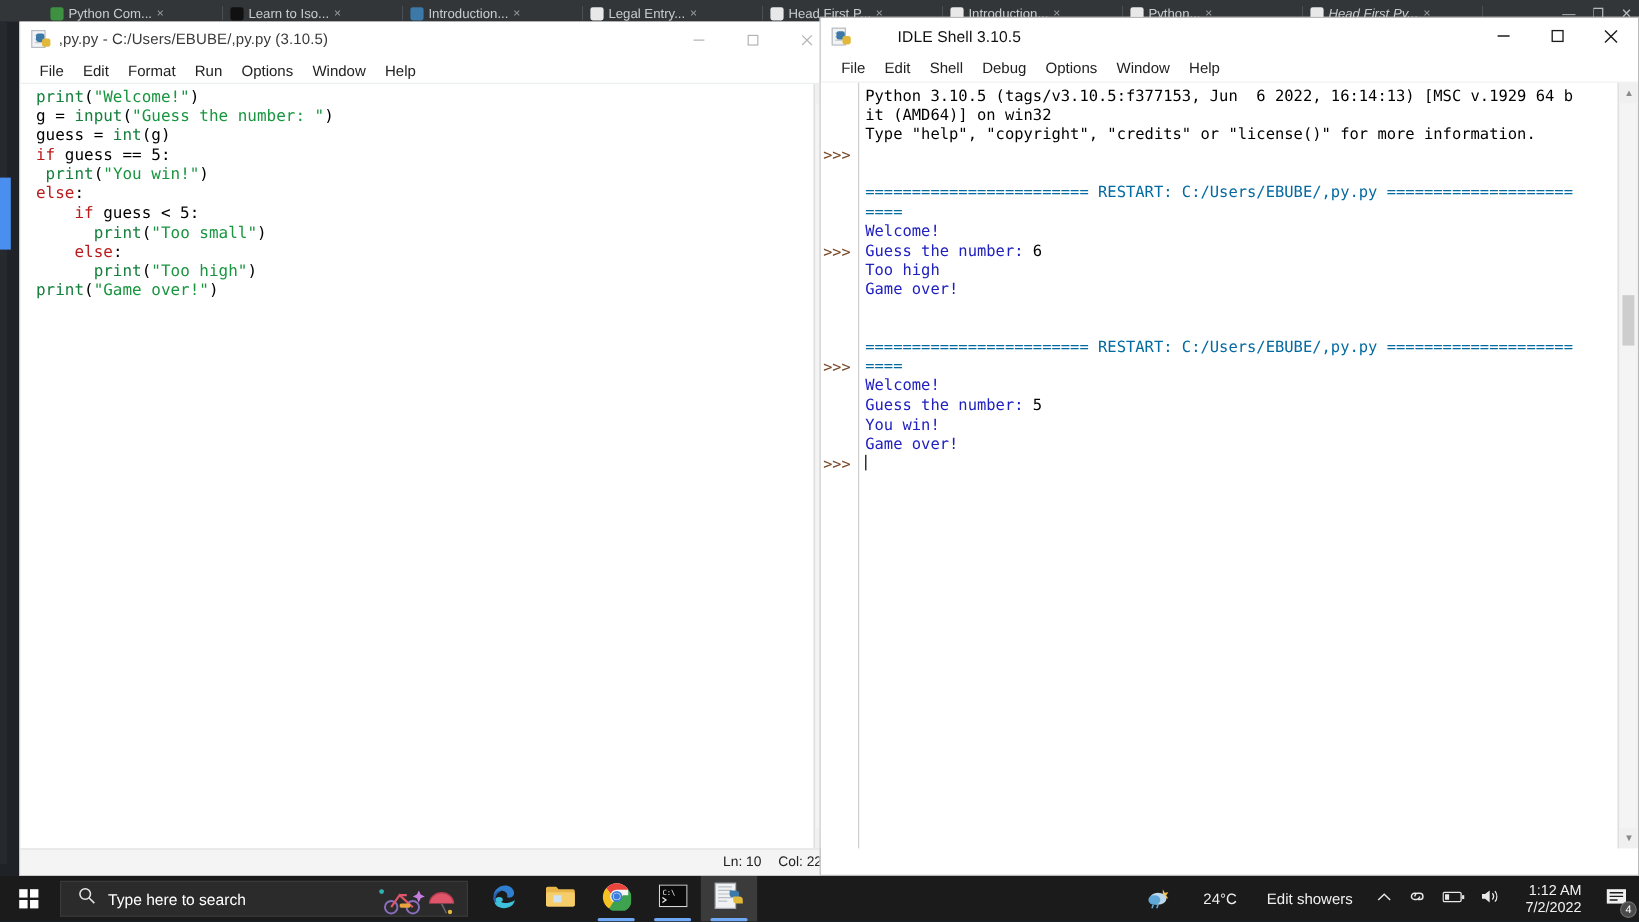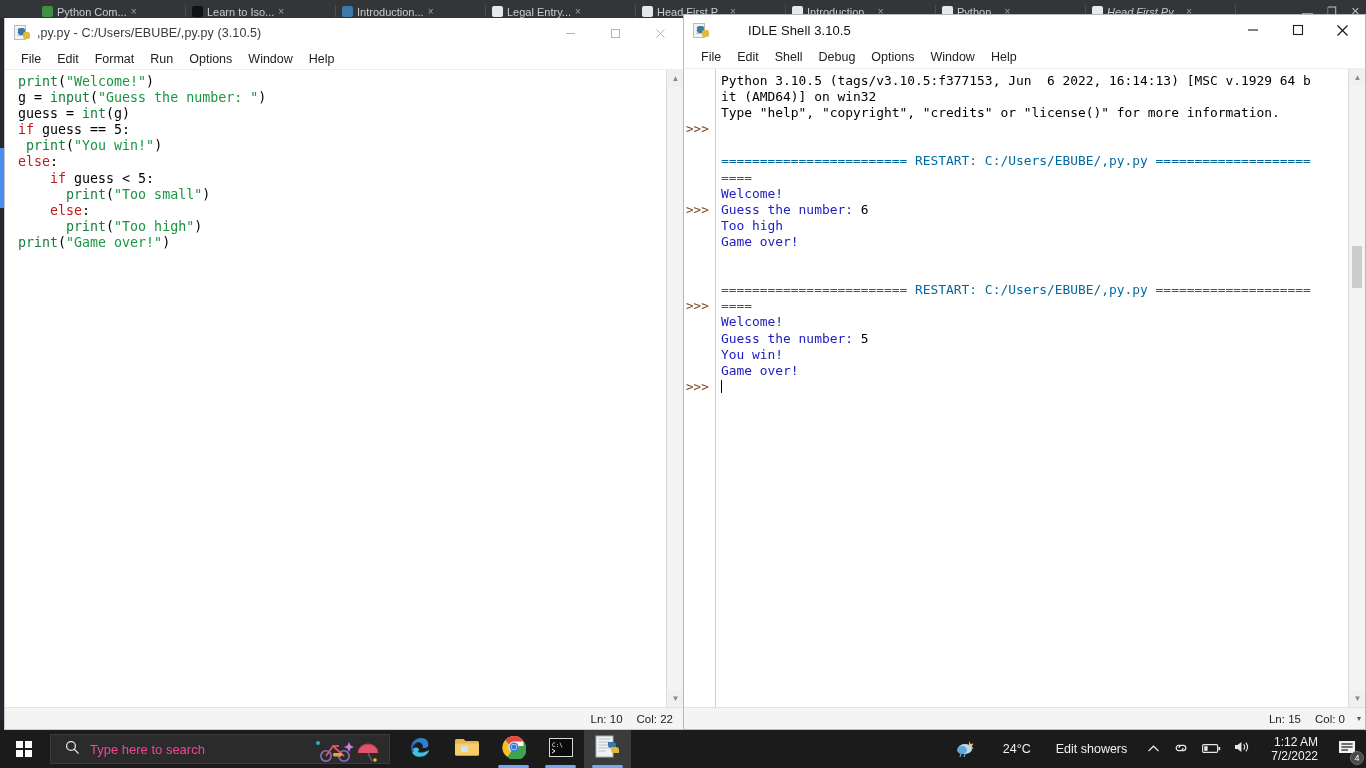--- a/index.html
+++ b/index.html
@@ -45,21 +45,21 @@
     background: #4a8ef0;
   }
   .dark-sliver {
     position: absolute; left: 0; top: 18px; width: 6px; height: 702px;
     background: #26292d;
   }
 
   
   .win { position: absolute; background: #ffffff; }
   #editor-win {
-    left: 4px; top: 18px; width: 680px; height: 712px;
+    left: 16px; top: 18px; width: 680px; height: 712px;
     border: 1px solid #c9c9c9; border-top: none;
     box-shadow: 0 0 0 1px rgba(0,0,0,0.04);
   }
   .titlebar {
     height: 30px; background: #ffffff;
     display: flex; align-items: center;
     position: relative;
   }
   .titlebar .tb-icon {
     width: 16px; height: 16px; margin-left: 9px; margin-right: 7px;
@@ -219,21 +219,21 @@
   .win-logo span:nth-child(3){ left:0; top:9px; }
   .win-logo span:nth-child(4){ left:9px; top:9px; }
 
   .searchbox {
     width: 340px; height: 30px; margin-left: 2px;
     background: #2b2b2b; border: 1px solid #3a3a3a;
     display: flex; align-items: center; position: relative;
     overflow: hidden;
   }
   .searchbox .s-icon { margin: 0 10px 0 14px; color: #e6e6e6; }
-  .searchbox .s-ph { font-size: 13px; color: #ec4899; }
+  .searchbox .s-ph { font-size: 13px; color: #ffffff; }
   .search-art {
     position: absolute; right: 6px; top: 2px; width: 70px; height: 26px;
   }
 
   .tasks { display: flex; align-items: center; margin-left: 6px; }
   .task-btn {
     width: 47px; height: 38px; position: relative;
     display: flex; align-items: center; justify-content: center;
   }
   .task-btn.active { background: #3b3b3b; }
@@ -465,25 +465,20 @@
       <div class="shell-text" id="shell-text"><div class="sh-line"><span>Python 3.10.5 (tags/v3.10.5:f377153, Jun  6 2022, 16:14:13) [MSC v.1929 64 b</span></div><div class="sh-line"><span>it (AMD64)] on win32</span></div><div class="sh-line"><span>Type "help", "copyright", "credits" or "license()" for more information.</span></div><div class="sh-line"><span>&nbsp;</span></div><div class="sh-line"><span>&nbsp;</span></div><div class="sh-line"><span class="sh-restart">======================== RESTART: C:/Users/EBUBE/,py.py ====================</span></div><div class="sh-line"><span class="sh-restart">====</span></div><div class="sh-line"><span class="sh-out">Welcome!</span></div><div class="sh-line"><span class="sh-out">Guess the number: </span><span>6</span></div><div class="sh-line"><span class="sh-out">Too high</span></div><div class="sh-line"><span class="sh-out">Game over!</span></div><div class="sh-line"><span>&nbsp;</span></div><div class="sh-line"><span>&nbsp;</span></div><div class="sh-line"><span class="sh-restart">======================== RESTART: C:/Users/EBUBE/,py.py ====================</span></div><div class="sh-line"><span class="sh-restart">====</span></div><div class="sh-line"><span class="sh-out">Welcome!</span></div><div class="sh-line"><span class="sh-out">Guess the number: </span><span>5</span></div><div class="sh-line"><span class="sh-out">You win!</span></div><div class="sh-line"><span class="sh-out">Game over!</span></div><div class="sh-line"><span class="caret-blk"></span></div></div>
       <div class="vscroll">
         <div class="arrow up">▲</div>
         <div class="trough">
           <div class="thumb" style="top:160px;height:42px"></div>
         </div>
         <div class="arrow down">▼</div>
       </div>
     </div>
 
-    <div class="statusbar">
-      <span>Ln: 15</span>
-      <span>Col: 0</span>
-      <span class="status-caret">▾</span>
-    </div>
   </div>
 
   <div id="taskbar">
     <div class="start-btn">
       <span class="win-logo">
         <span></span>
           <span></span>
           <span></span>
           <span></span>
       </span>

